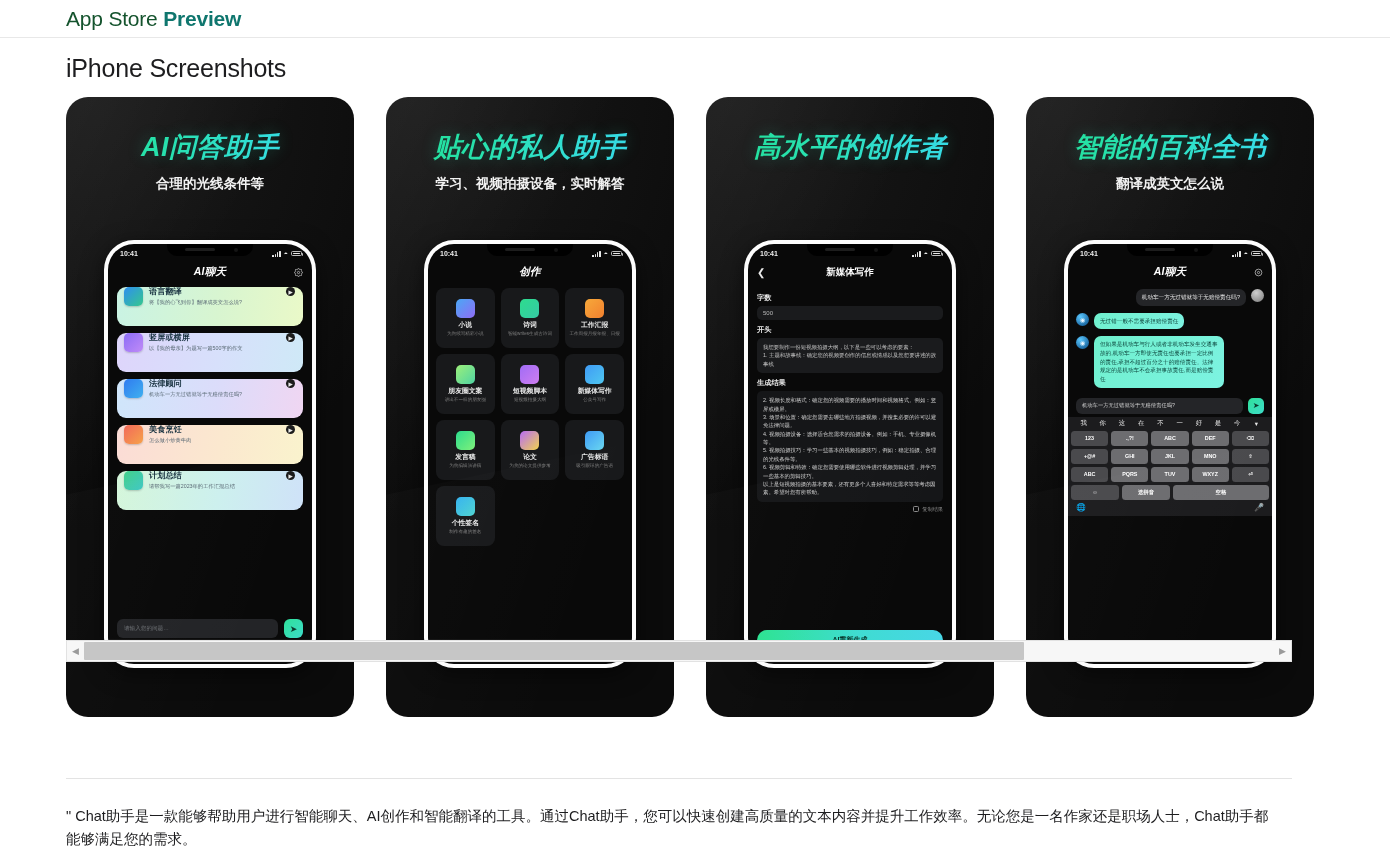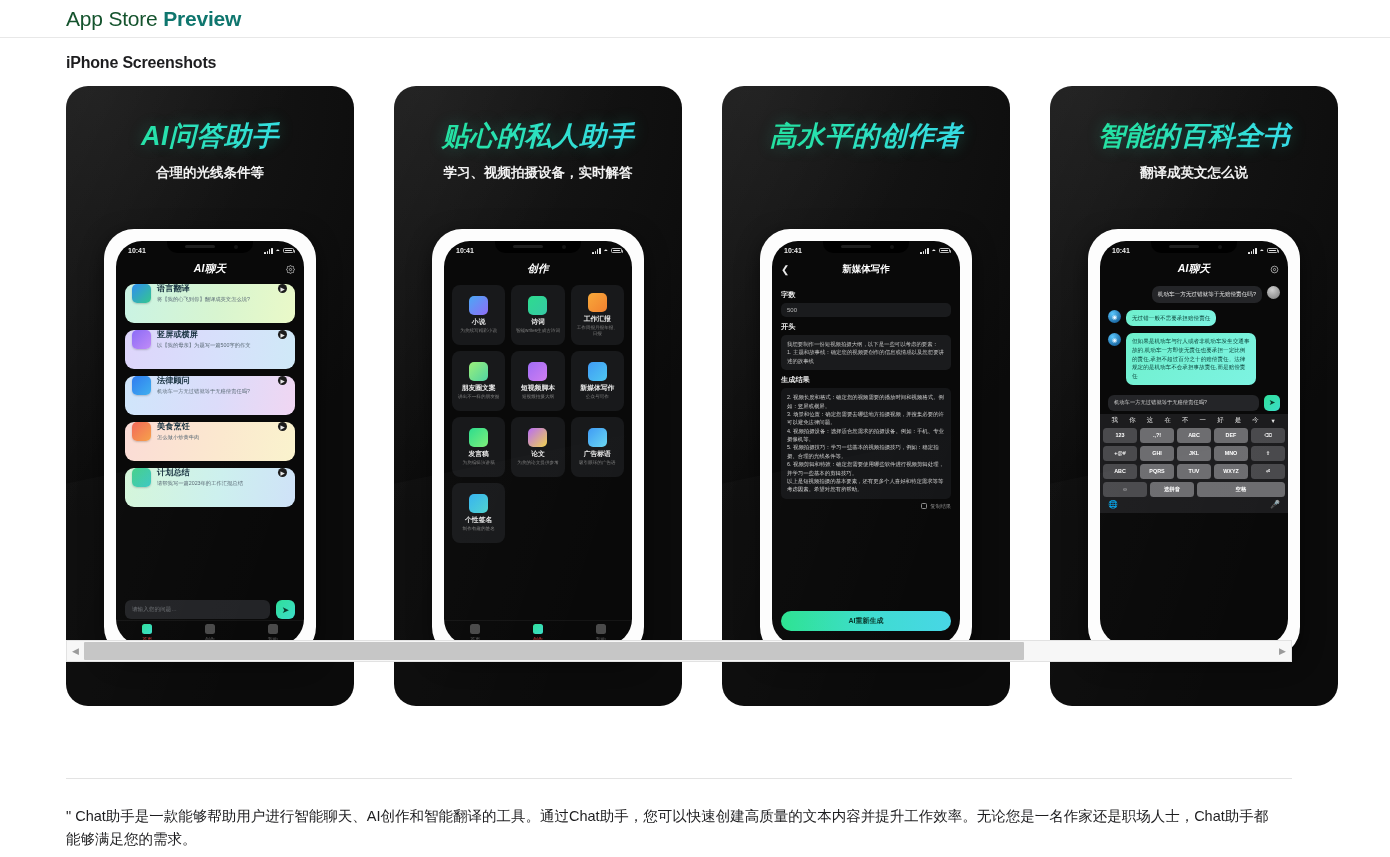--- a/index.html
+++ b/index.html
@@ -17,36 +17,36 @@
     display: flex;
     align-items: center;
     border-bottom: 1px solid #e8e8e8;
   }
   .ps-title { font-size: 21px; letter-spacing: -0.2px; }
   .ps-title .bold { font-weight: 400; color: #14532d; }
   .ps-title .light { font-weight: 700; color: #0f766e; margin-top: 31px; }
 
   .section-title {
     padding: 16px 0 0 66px;
-    font-size: 16px;
-    font-weight: 700;
+    font-size: 25px;
+    font-weight: 400;
     color: #1d1d1f;
     letter-spacing: -0.2px;
   }
 
   
   .shots-wrap {
     position: relative;
     margin-top: 14px;
     padding-left: 66px;
     height: 620px;
   }
   .shots-row {
     display: flex;
-    gap: 40px;
+    gap: 32px;
     height: 620px;
   }
 
   .shot-card {
     width: 288px;
     height: 620px;
     border-radius: 22px;
     background:
       radial-gradient(120% 70% at 10% 0%, #1b1b1b 0%, #131313 45%, #0b0b0b 100%);
     position: relative;
@@ -97,21 +97,21 @@
   
   .device {
     position: absolute;
     left: 50%;
     transform: translateX(-50%);
     top: 143px;
     width: 212px;
     height: 428px;
     border-radius: 30px;
     background: #fdfdfd;
-    padding: 12px;
+    padding: 4px;
     box-shadow: 0 6px 22px rgba(0,0,0,0.55);
   }
   .screen {
     width: 100%; height: 100%;
     border-radius: 26px;
     background: #090909;
     overflow: hidden;
     position: relative;
     display: flex;
     flex-direction: column;

